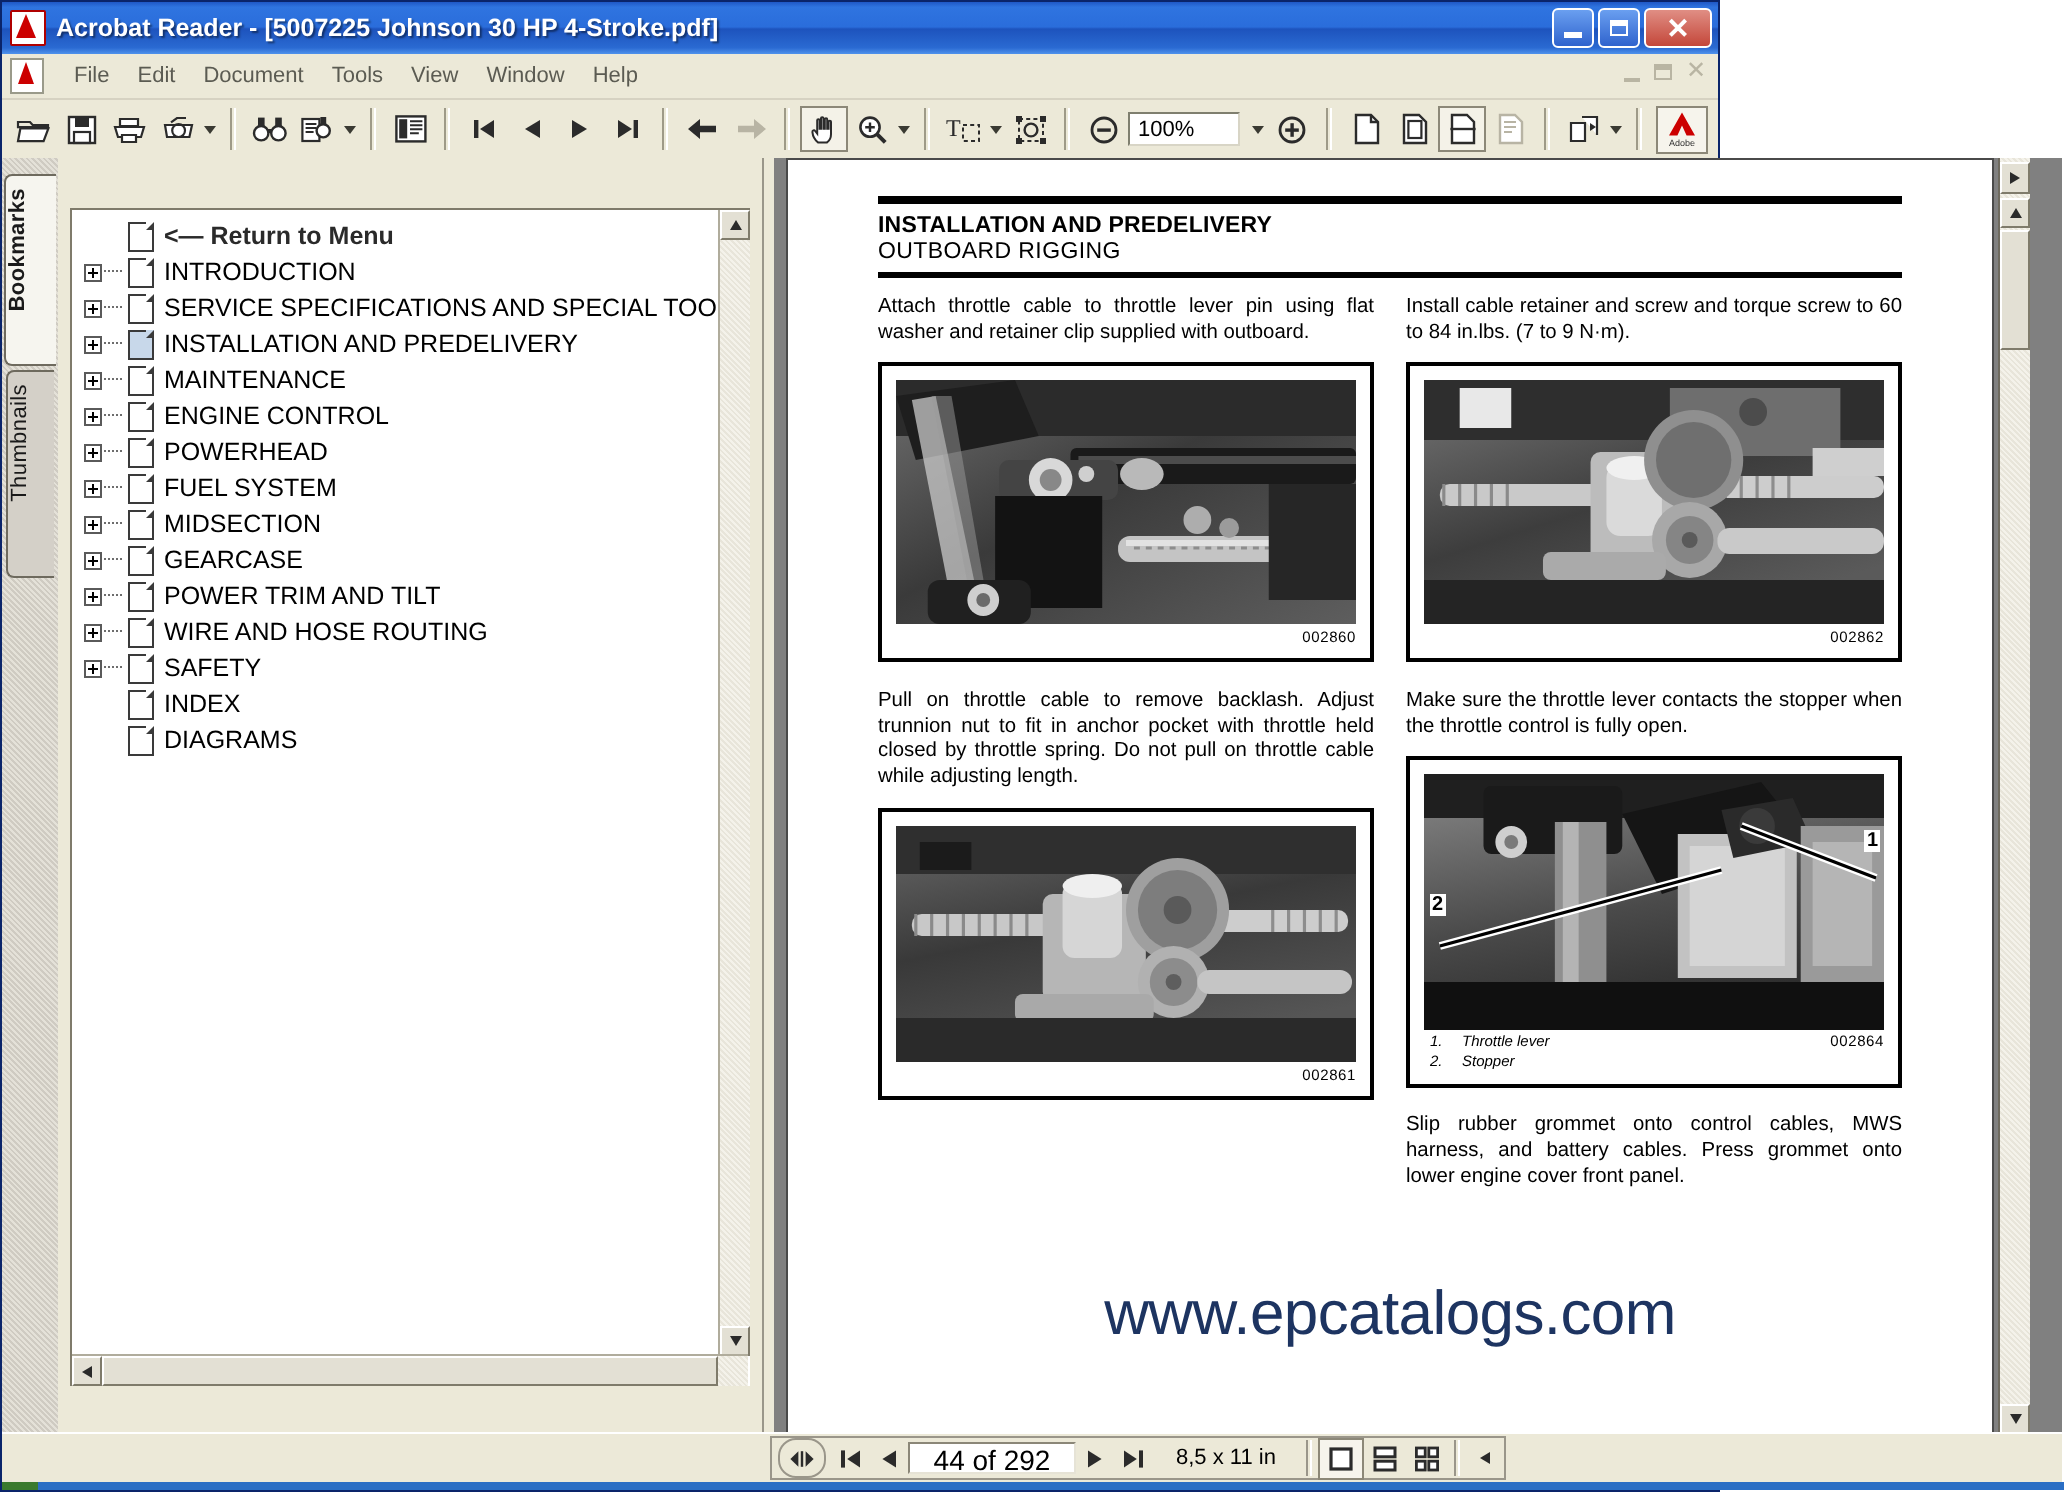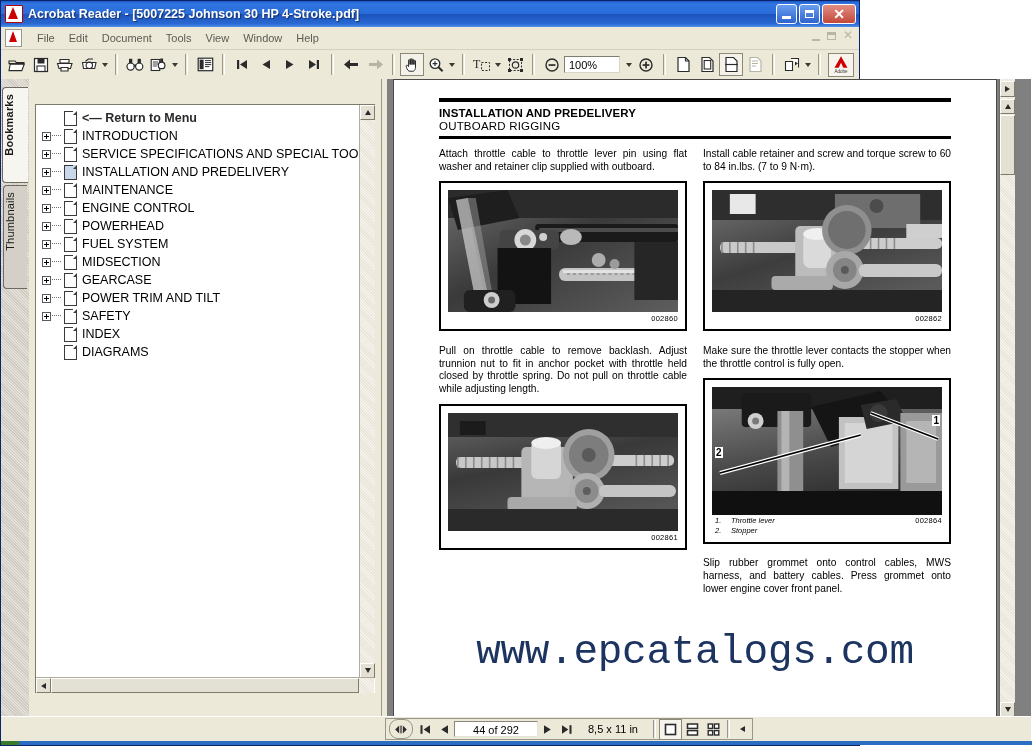--- a/index.html
+++ b/index.html
@@ -373,24 +373,23 @@
     font-size: 7.5px; font-style: italic;
     line-height: 10px; margin-top: 1px;
   }
   .fig-legend .ln { display: flex; }
   .fig-legend .num { width: 16px; padding-left: 3px; }
   .legend-row { display: flex; justify-content: space-between; align-items: flex-start; }
 
   #watermark {
     position: absolute; left: 0; right: 0; bottom: 42px;
     text-align: center;
-    font-size: 41px;
+    font-size: 31px;
     color: #1d3461;
     letter-spacing: -.3px;
-    font-family: Liberation Mono, monospace;
   }
 
   
   #doc-sb-v {
     position: absolute; right: 0; top: 0;
     width: 16px; height: 639px;
     background: repeating-linear-gradient(45deg,#e8e5da 0 1px,#f4f2ea 1px 2px);
     border-left: 1px solid #6e6a5e;
     box-sizing: border-box;
   }
@@ -428,21 +427,21 @@
   }
   .sb-ibtn {
     width: 19px; height: 18px;
     display: flex; align-items: center; justify-content: center;
   }
   .sb-field {
     height: 16px; min-width: 84px;
     background: #ffffff;
     border: 1px solid #8b8778;
     border-right-color: #e6e3d6; border-bottom-color: #e6e3d6;
-    font-size: 11px; line-height: 16px;
+    font-size: 14px; line-height: 16px;
     text-align: center; color: #000;
     box-sizing: border-box; padding: 0 4px;
   }
   .sb-size {
     font-size: 11px; color: #000;
     padding: 0 12px; white-space: nowrap;
   }
   .sb-vsep { width: 1px; height: 18px; border-left: 1px solid #9a968a; border-right: 1px solid #fff; margin: 0 3px; }
   .sb-mode {
     width: 21px; height: 19px;
@@ -773,20 +772,26 @@
               <div class="bm-expand"></div>
               <div class="bm-dots"></div>
               <div class="bm-pageicon"></div>
               <div class="bm-text">GEARCASE</div>
             </div>
             <div class="bm-row">
               <div class="bm-expand"></div>
               <div class="bm-dots"></div>
               <div class="bm-pageicon"></div>
               <div class="bm-text">POWER TRIM AND TILT</div>
+            </div>
+            <div class="bm-row">
+              <div class="bm-expand"></div>
+              <div class="bm-dots"></div>
+              <div class="bm-pageicon"></div>
+              <div class="bm-text">WIRE AND HOSE ROUTING</div>
             </div>
             <div class="bm-row">
               <div class="bm-expand"></div>
               <div class="bm-dots"></div>
               <div class="bm-pageicon"></div>
               <div class="bm-text">SAFETY</div>
             </div>
             <div class="bm-row">
               <div class="bm-expand-spacer"></div>
               <div class="bm-dots" style="border-top-color: transparent;"></div>

